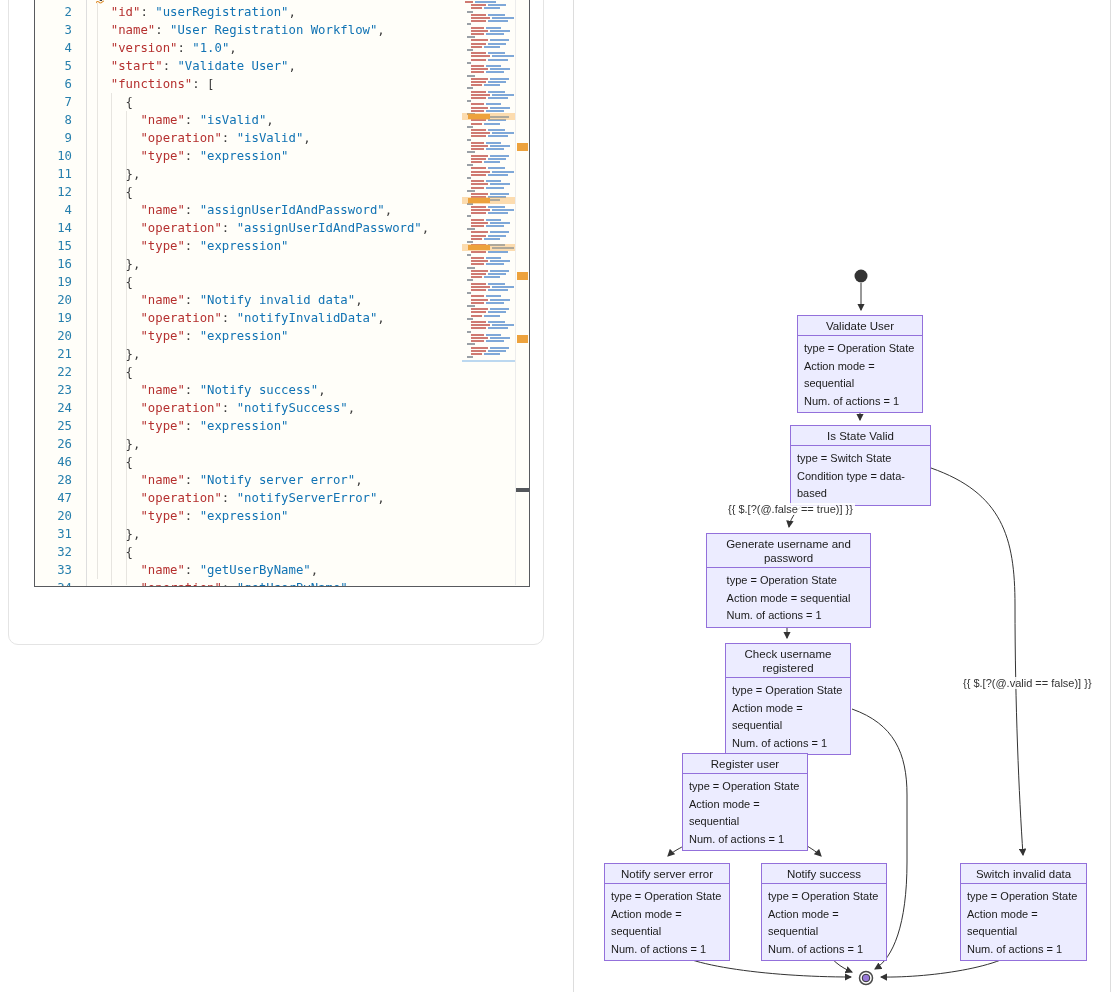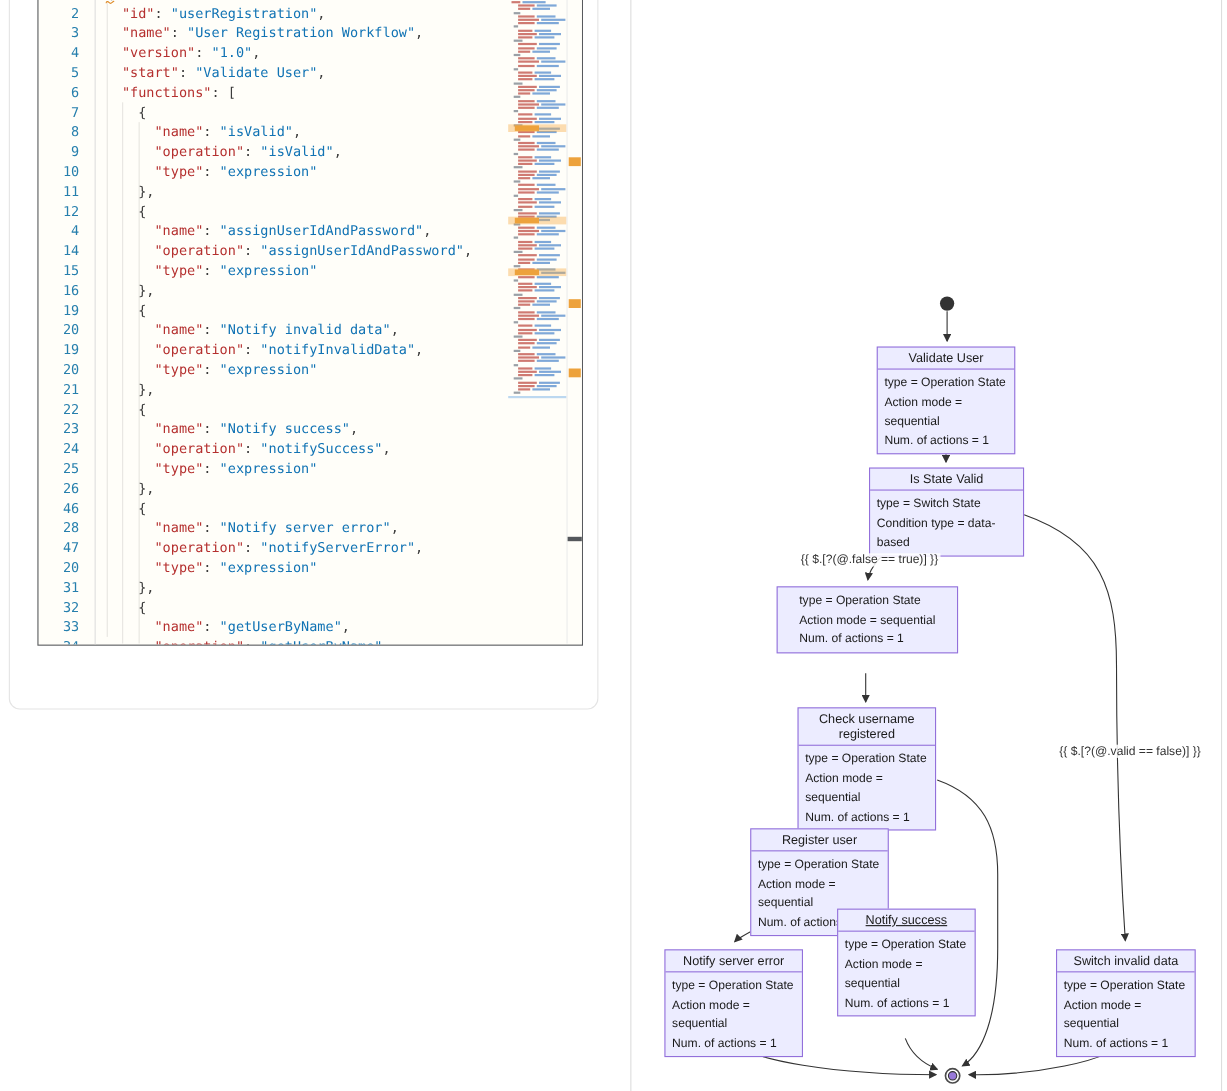--- a/index.html
+++ b/index.html
@@ -47,21 +47,21 @@
   .node .nb{padding:4px 6px 2px;text-align:center;}
   .node .nbi{display:inline-block;text-align:left;line-height:17.5px;}
   .elabel{position:absolute;font-size:11px;color:#333;background:rgba(255,255,255,.85);
           padding:0 2px;white-space:nowrap;}
   .n-validate{left:797px;top:315px;width:124px;}
   .n-isvalid {left:790px;top:425px;width:139px;}
   .n-generate{left:706px;top:533px;width:163px;}
   .n-check   {left:725px;top:643px;width:124px;}
   .n-register{left:682px;top:753px;width:124px;}
   .n-nerr    {left:604px;top:863px;width:124px;}
-  .n-nsucc   {left:761px;top:826px;width:124px;text-decoration:underline;}
+  .n-nsucc   {left:761px;top:863px;width:124px;}
   .n-ninv    {left:960px;top:863px;width:125px;}
 </style>
 </head>
 <body>
 
 <div id="stage" style="--c-key: #b5302f; --c-str: #1173b4; --c-punct: #3b3b3b; --c-lineno: #267fad; --c-accent: #eda23c; --c-nodefill: #ECECFF; --c-nodeborder: #9370DB;">
 
   <div class="card">
     <div class="editor">
       <div class="gutter" id="gutter">
@@ -281,20 +281,21 @@
 
     <div class="node n-validate">
       <div class="nt">Validate User</div>
       <div class="nb"><span class="nbi"><div>type = Operation State</div><div>Action mode = sequential</div><div>Num. of actions = 1</div></span></div>
     </div>
     <div class="node n-isvalid">
       <div class="nt">Is State Valid</div>
       <div class="nb"><span class="nbi"><div>type = Switch State</div><div>Condition type = data-based</div></span></div>
     </div>
     <div class="node n-generate">
+      <div class="nt">Generate username and password</div>
       <div class="nb"><span class="nbi"><div>type = Operation State</div><div>Action mode = sequential</div><div>Num. of actions = 1</div></span></div>
     </div>
     <div class="node n-check">
       <div class="nt">Check username registered</div>
       <div class="nb"><span class="nbi"><div>type = Operation State</div><div>Action mode = sequential</div><div>Num. of actions = 1</div></span></div>
     </div>
     <div class="node n-register">
       <div class="nt">Register user</div>
       <div class="nb"><span class="nbi"><div>type = Operation State</div><div>Action mode = sequential</div><div>Num. of actions = 1</div></span></div>
     </div>

